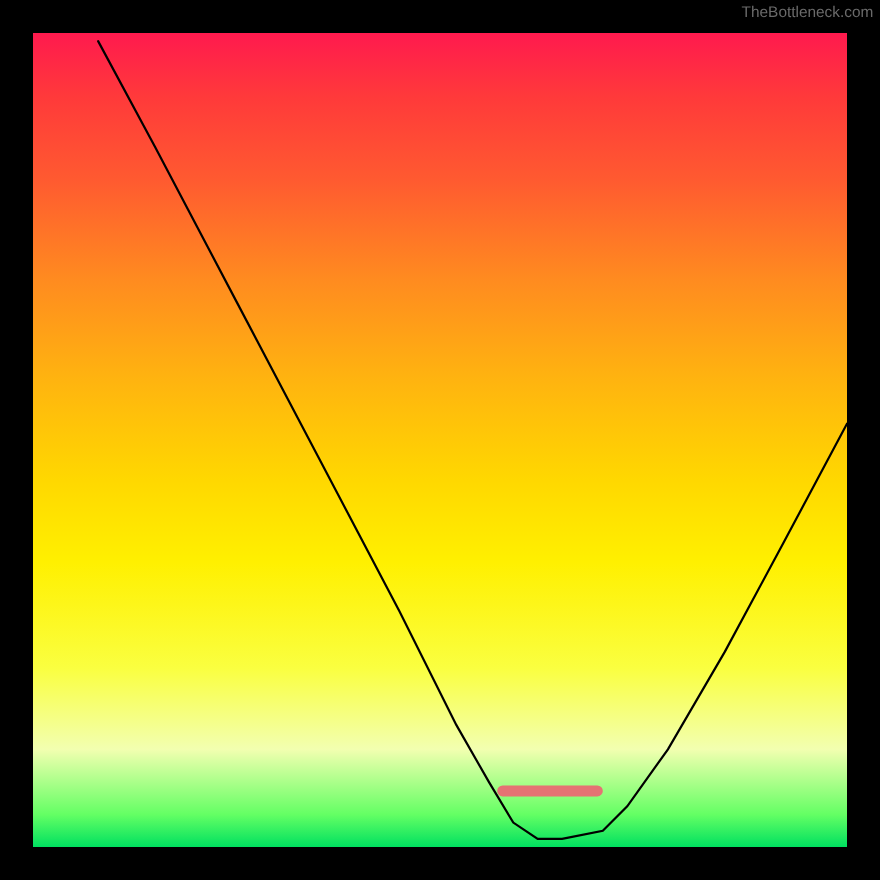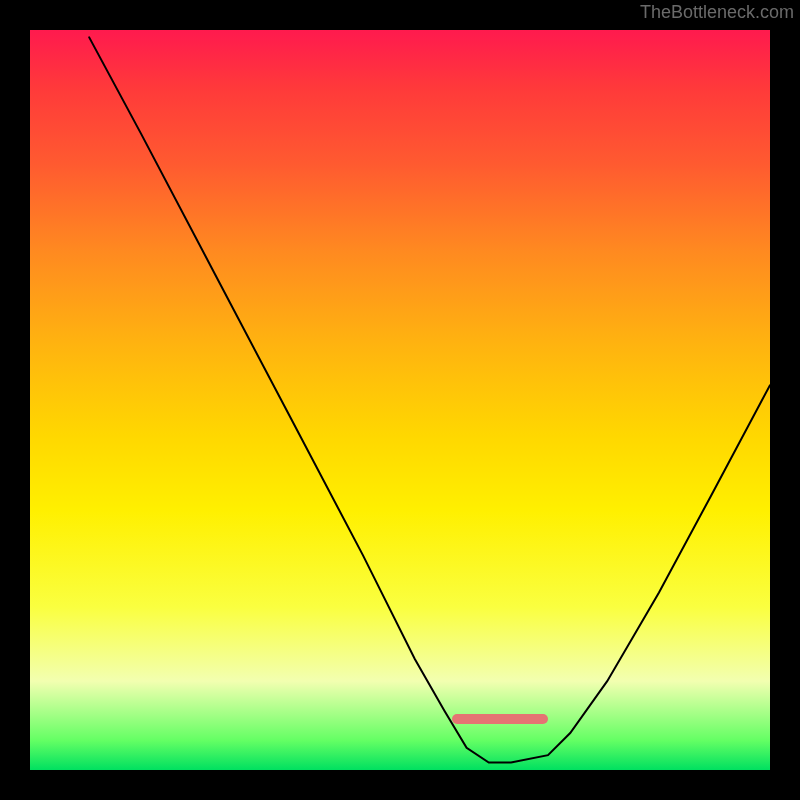--- a/index.html
+++ b/index.html
@@ -27,21 +27,21 @@
       #faff40 78%,
       #f2ffb0 88%,
       #64ff64 96%,
       #00e060 100%);
   }
   .watermark {
     position: absolute;
     top: 2px;
     right: 6px;
     font-family: Arial, Helvetica, sans-serif;
-    font-size: 18px;
+    font-size: 14px;
     color: #6a6a6a;
     letter-spacing: 0px;
     font-weight: 500;
   }
   svg.curve {
     position: absolute;
     left: 0; top: 0;
     width: 100%; height: 100%;
   }
   .baseline-dash {

